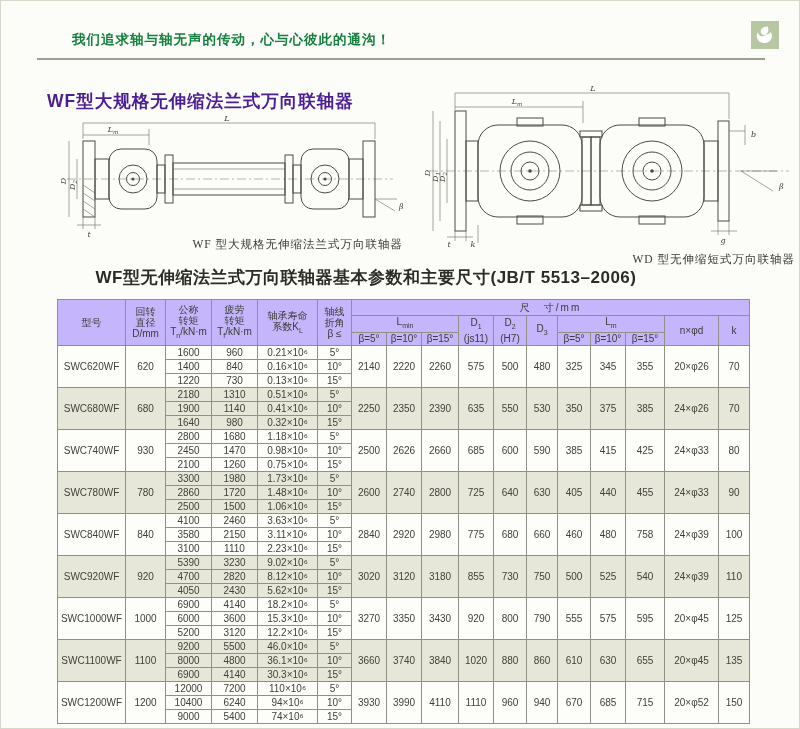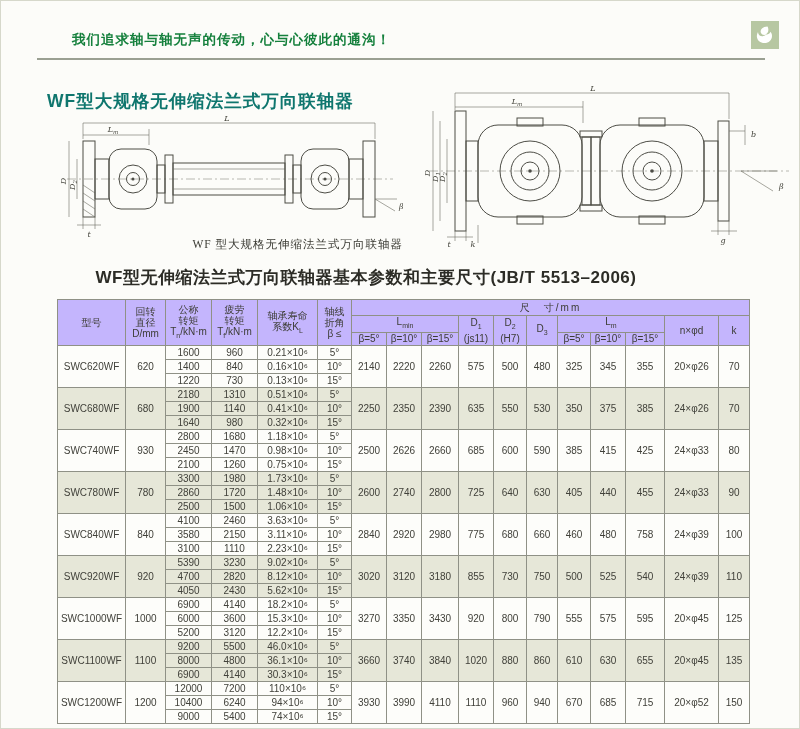--- a/index.html
+++ b/index.html
@@ -7,21 +7,21 @@
         border:1px solid #d6d8cb;box-sizing:border-box;overflow:hidden;
         font-family:"Liberation Sans",sans-serif;color:#3a3a33;}
   
   .banner{position:absolute;left:36px;top:20px;width:728px;height:37px;
           border-bottom:2px solid #9aa092;}
   .slogan{position:absolute;left:2px;top:10px;font-size:13.5px;font-weight:bold;
           letter-spacing:1px;color:#15803d;margin-left:33px;}
   .logo{position:absolute;right:-14px;top:0px;width:28px;height:28px;}
   
   .sec-title{position:absolute;left:46px;top:88px;font-size:17.5px;font-weight:bold;
-             letter-spacing:1px;color:#0f766e;}
+             letter-spacing:1px;color:#4c1d95;}
   
   .dia{position:absolute;}
   .dia-wf{left:52px;top:114px;width:350px;height:126px;}
   .dia-wd{left:424px;top:84px;width:370px;height:164px;}
   .dia-cap{position:absolute;font-family:"Liberation Serif",serif;font-size:11.5px;
            color:#3b3b34;text-align:right;letter-spacing:1px;}
   .cap-wf{left:52px;top:236px;width:350px;}
   .cap-wd{left:424px;top:251px;width:370px;}
   svg .ln{stroke:#4c4c45;stroke-width:1;fill:none;}
   svg .thin{stroke:#6b6b62;stroke-width:.6;fill:none;}
@@ -175,20 +175,21 @@
     <line class="dim" x1="22" y1="152" x2="48" y2="152"></line>
     <text x="24" y="162" text-anchor="middle">t</text>
     <line class="dim" x1="53" y1="140" x2="53" y2="158"></line>
     <text x="48" y="162" text-anchor="middle">k</text>
 
     <line class="dim" x1="293" y1="136" x2="293" y2="150"></line>
     <line class="dim" x1="304" y1="136" x2="304" y2="150"></line>
     <line class="dim" x1="286" y1="146" x2="312" y2="146"></line>
     <text x="298" y="158" text-anchor="middle">g</text>
   </svg>
+  <div class="dia-cap cap-wd">WD 型无伸缩短式万向联轴器</div>
 
   <div class="tbl-title">WF型无伸缩法兰式万向联轴器基本参数和主要尺寸(JB/T 5513–2006)</div>
 
   <div class="tbl-wrap">
     <table>
       <colgroup>
         <col style="width:68px">
           <col style="width:40px">
           <col style="width:46px">
           <col style="width:46px">

